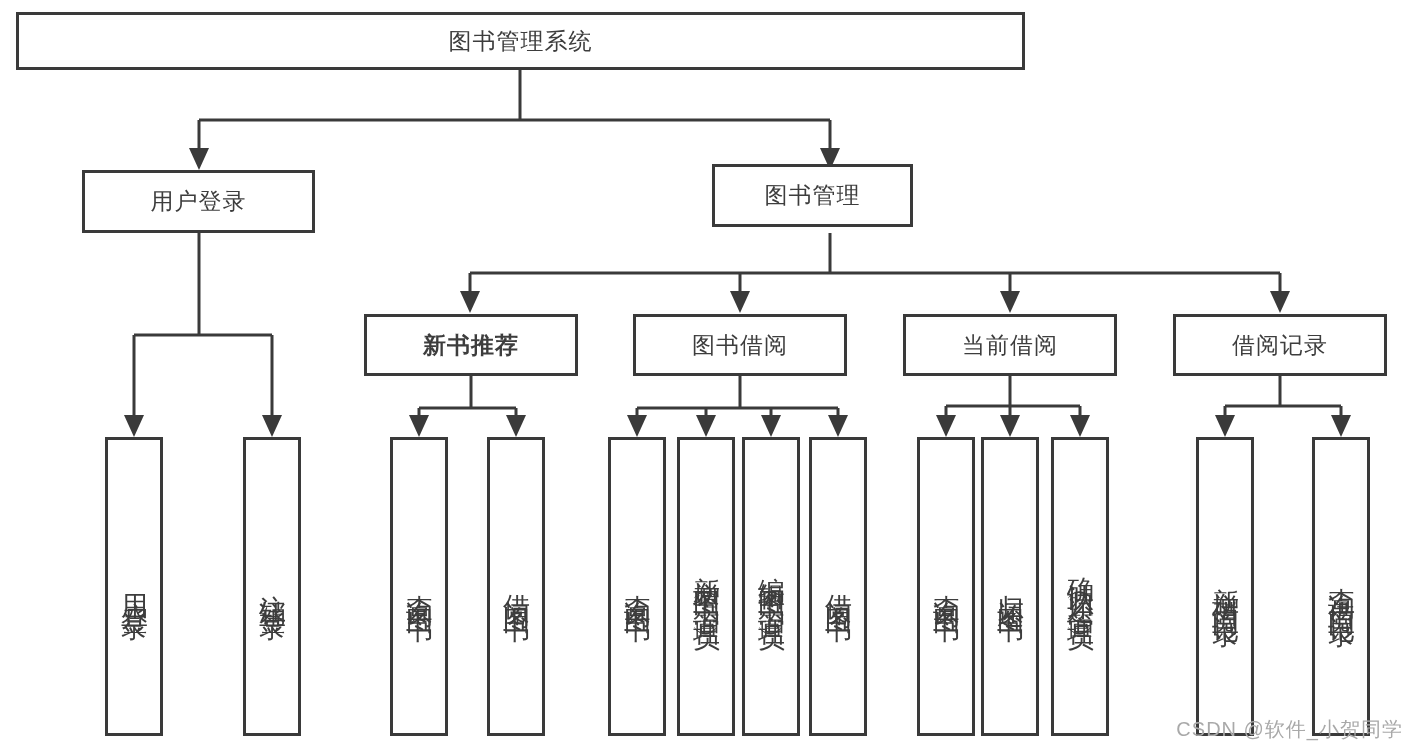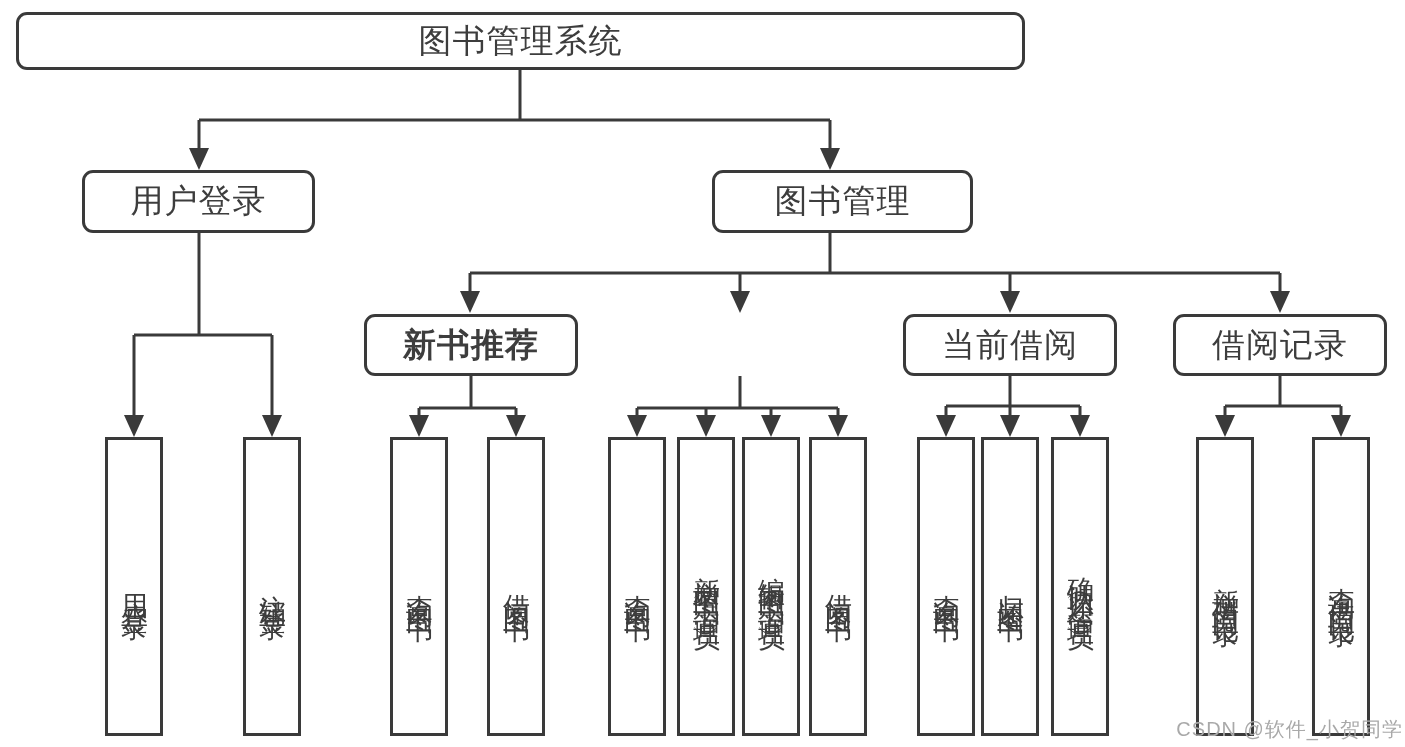--- a/index.html
+++ b/index.html
@@ -38,24 +38,23 @@
     position:absolute;
     box-sizing:border-box;
     border:3px solid var(--line);
     background:var(--background);
     display:flex;
     align-items:center;
     justify-content:center;
     color:var(--text);
   }
   .hnode{
-    font-size:33px;
+    font-size:23px;
     letter-spacing:1px;
     white-space:nowrap;
-    border-radius:11px;
   }
   .vnode{
     font-size:27px;
     letter-spacing:7px;
     writing-mode:vertical-rl;
     text-orientation:mixed;
     line-height:1;
   }
   .watermark{
     position:absolute;
@@ -105,23 +104,24 @@
     <polygon points="1070,415 1090,415 1080,437"></polygon>
 
     <path d="M1280,376 V406 M1225,406 H1341 M1225,406 V416 M1341,406 V416"></path>
     <polygon points="1215,415 1235,415 1225,437"></polygon>
     <polygon points="1331,415 1351,415 1341,437"></polygon>
   </svg>
 
   <div class="node hnode" style="left:16px;top:12px;width:1009px;height:58px;">图书管理系统</div>
 
   <div class="node hnode" style="left:82px;top:170px;width:233px;height:63px;">用户登录</div>
-  <div class="node hnode" style="left:712px;top:170px;width:261px;height:63px;">图书管理</div>
+  <div class="node hnode" style="left:712px;top:164px;width:201px;height:63px;">图书管理</div>
 
   <div class="node hnode" style="left:364px;top:314px;width:214px;height:62px;font-weight:bold;">新书推荐</div>
+  <div class="node hnode" style="left:633px;top:314px;width:214px;height:62px;">图书借阅</div>
   <div class="node hnode" style="left:1173px;top:314px;width:214px;height:62px;">借阅记录</div>
   <div class="node hnode" style="left:903px;top:314px;width:214px;height:62px;">当前借阅</div>
 
   <div class="node vnode" style="left:105px;top:437px;width:58px;height:299px;">用户登录</div>
   <div class="node vnode" style="left:243px;top:437px;width:58px;height:299px;">注销登录</div>
 
   <div class="node vnode" style="left:390px;top:437px;width:58px;height:299px;">查询图书</div>
   <div class="node vnode" style="left:487px;top:437px;width:58px;height:299px;">借阅图书</div>
 
   <div class="node vnode" style="left:608px;top:437px;width:58px;height:299px;">查询图书</div>

